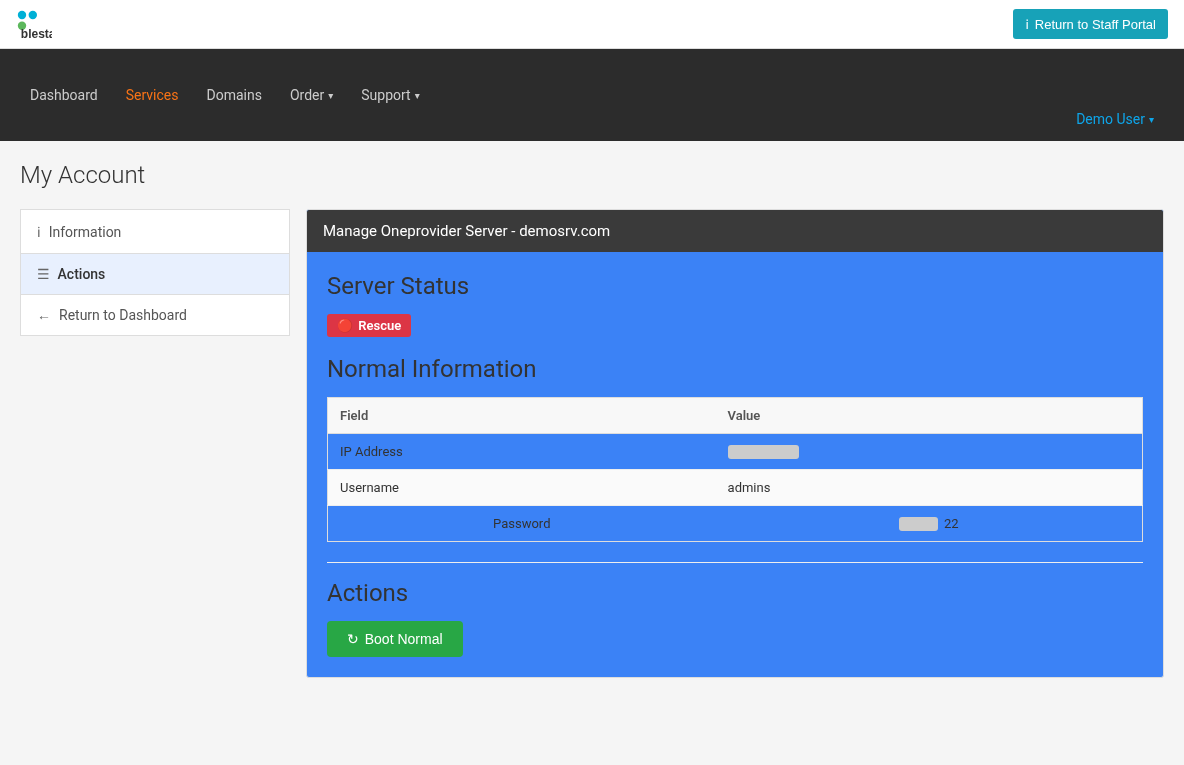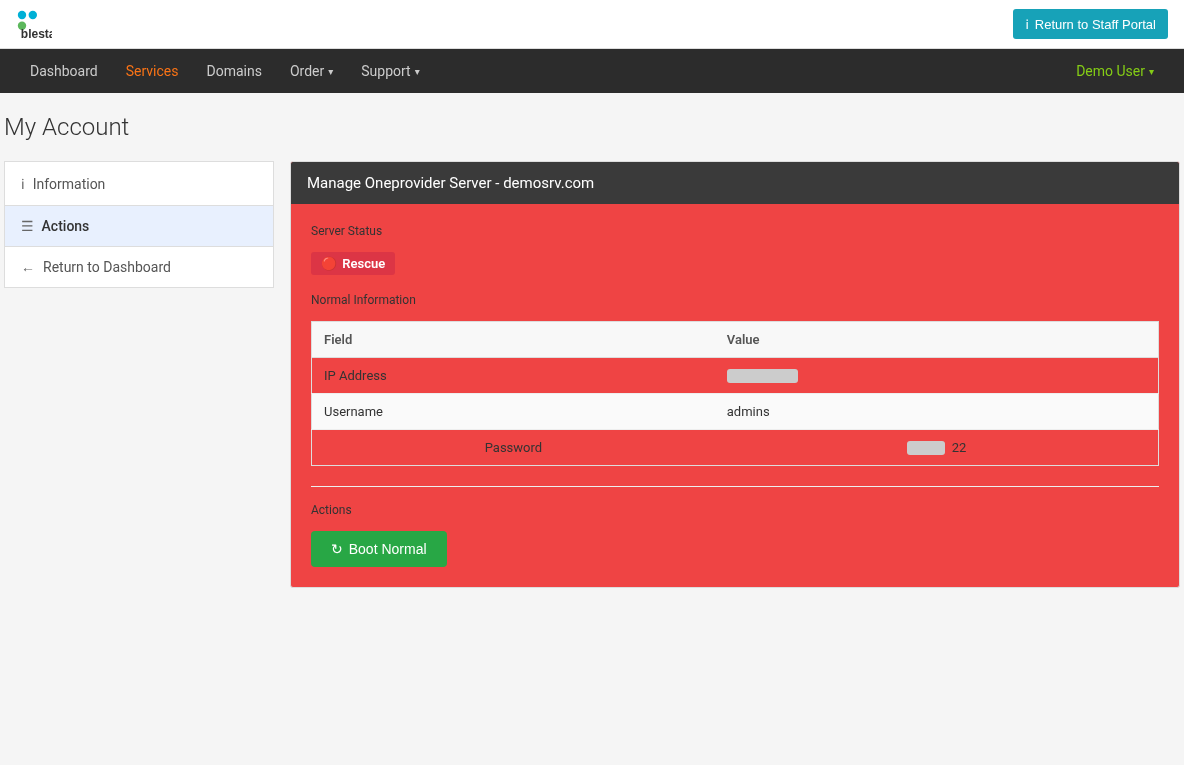--- a/index.html
+++ b/index.html
@@ -9,45 +9,45 @@
     .top-bar { background: #fff; border-bottom: 1px solid #ddd; display: flex; align-items: center; justify-content: space-between; padding: 6px 16px; }
     .logo { display: flex; align-items: center; gap: 4px; }
     .logo-icon { width: 36px; height: 36px; }
     .return-btn { background: #17a2b8; color: #fff; border: none; border-radius: 3px; padding: 6px 12px; font-size: 13px; cursor: pointer; display: flex; align-items: center; gap: 6px; }
 
     
     nav { background: #2c2c2c; display: flex; align-items: center; justify-content: space-between; padding: 0 16px; }
     .nav-left { display: flex; align-items: center; }
     .nav-item { color: #ccc; padding: 14px 14px; font-size: 14px; cursor: pointer; text-decoration: none; display: flex; align-items: center; gap: 4px; }
     .nav-item.active { color: #f97316; font-weight: 400; }
-    .nav-right .nav-item { color: #84cc16; }
+    .nav-right .nav-item { color: #0ea5e9; margin-top: 48px; }
     .dropdown-arrow { font-size: 10px; }
 
     
-    .page { padding: 20px 4px; }
+    .page { padding: 20px 20px; }
     .page-title { font-size: 24px; font-weight: 300; color: #333; margin-bottom: 20px; }
 
     
     .content-layout { display: flex; gap: 16px; }
 
     
     .sidebar { width: 270px; flex-shrink: 0; }
     .sidebar-item { display: flex; align-items: center; gap: 8px; padding: 12px 16px; color: #555; cursor: pointer; background: #fff; border: 1px solid #ddd; border-bottom: none; font-size: 14px; }
     .sidebar-item:last-child { border-bottom: 1px solid #ddd; }
     .sidebar-item.active { background: #e8f0fe; color: #333; font-weight: 500; }
     .sidebar-icon { font-size: 14px; color: #666; }
 
     
     .main-panel { flex: 1; }
-    .panel { background: #ef4444; border: 1px solid #ddd; border-radius: 3px; overflow: hidden; }
+    .panel { background: #3b82f6; border: 1px solid #ddd; border-radius: 3px; overflow: hidden; }
     .panel-header { background: #3a3a3a; color: #fff; padding: 12px 16px; font-size: 15px; font-weight: 400; }
 
     .panel-body { padding: 20px; }
 
-    .section-title { font-size: 12px; font-weight: 400; color: #333; margin-bottom: 14px; }
+    .section-title { font-size: 24px; font-weight: 400; color: #333; margin-bottom: 14px; }
 
     
     .status-badge { display: inline-flex; align-items: center; gap: 5px; background: #dc3545; color: #fff; padding: 4px 10px; border-radius: 3px; font-size: 13px; font-weight: 600; margin-bottom: 18px; }
 
     
     .server-info-section { margin-bottom: 20px; }
 
     
     .alert-info { background: #fde8e8; border: 1px solid #f5c6c6; color: #721c24; padding: 12px 14px; border-radius: 3px; margin-bottom: 16px; font-size: 13px; }
 

